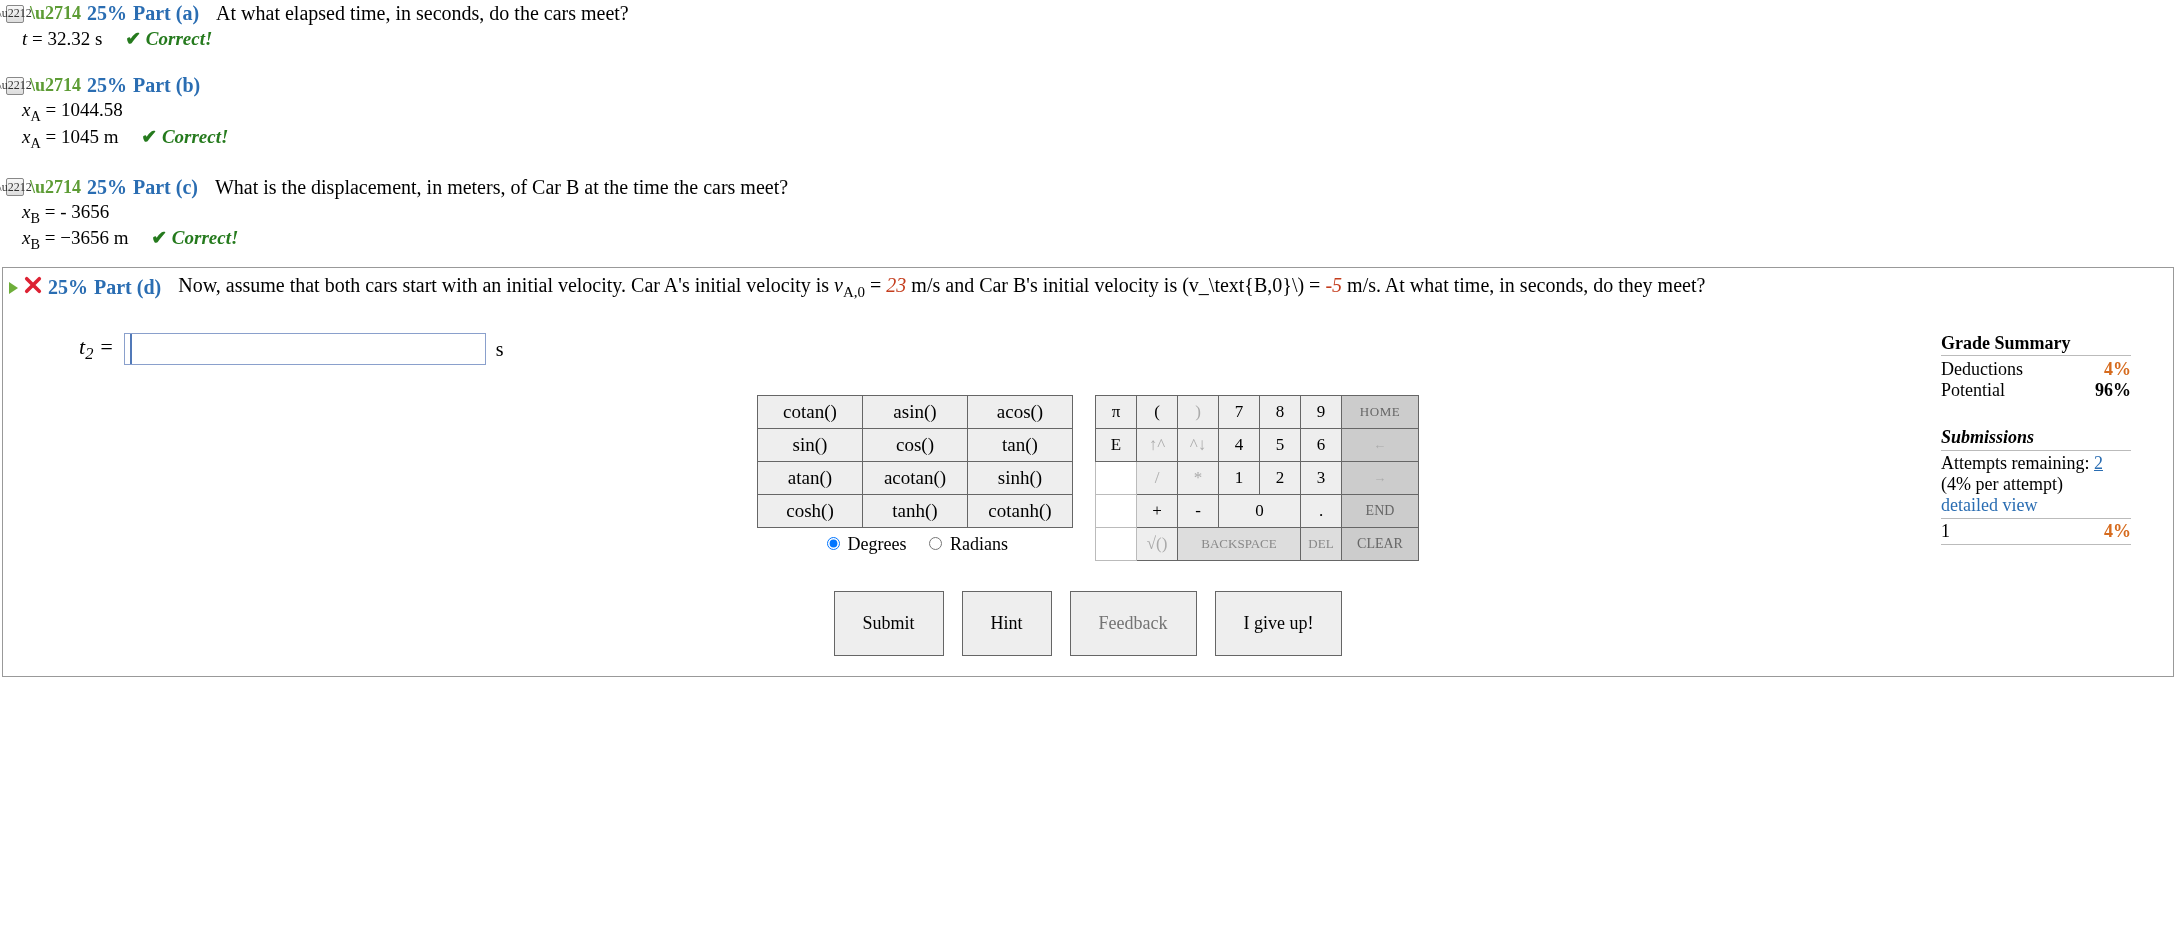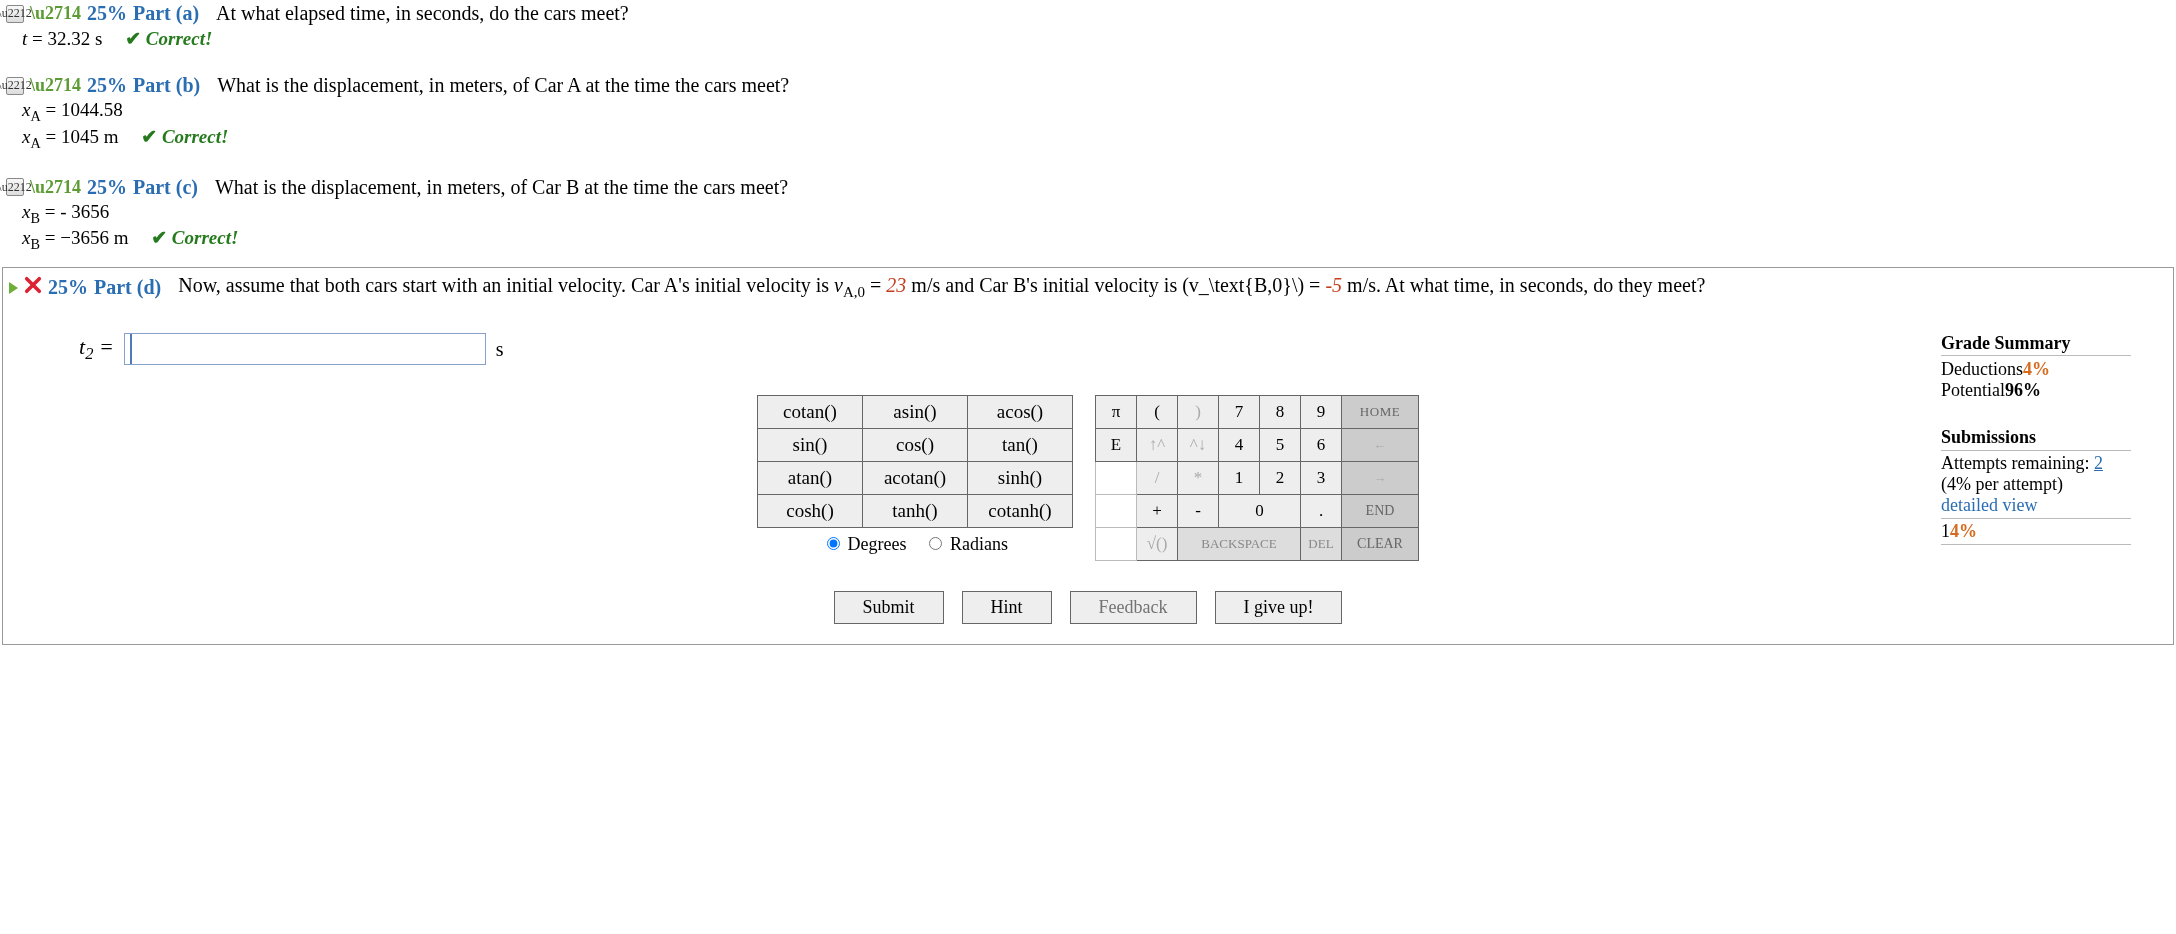--- a/index.html
+++ b/index.html
@@ -80,23 +80,23 @@
     align-items:flex-start;
   }
   .grade-box {
     position:absolute;
     right:36px;
     top:0;
     width:190px;
     font-size:18px;
   }
   .grade-title { font-weight:bold; }
-  .grade-row { display:flex; }
+  .grade-row { display:flex; justify-content:space-between; }
   .grade-row .orange { color:#d66b1e; font-weight:bold; }
-  .sub-title { font-weight:bold; margin-top:26px; }
+  .sub-title { font-weight:bold; margin-top:26px;font-style:italic; }
   .link { color:#2a6db2; cursor:pointer; }
   .func-table {
     border-collapse:collapse;
   }
   .func-table td {
     border:1px solid #666;
     text-align:center;
     font-size:19px;
     padding:4px 0;
     background:#eee;
@@ -124,21 +124,21 @@
   .keypad td.dim { color:#aaa; }
   .btn-row {
     display:flex;
     gap:18px;
     justify-content:center;
     margin-top:30px;
   }
   .btn {
     border:1px solid #666;
     background:#eee;
-    padding:5px 28px;
+    padding:21px 28px;
     font-family:inherit;
     font-size:18px;
     cursor:pointer;
   }
   .btn.dim { color:#737373; cursor:default; }
   .grade-divider { border-top:1px solid #bbb; margin:1px 0 3px 0; }
   .sub-divider { border-top:1px solid #bbb; margin:2px 0; }
   .below-area { position:relative; }
 </style>
 </head>
@@ -159,21 +159,20 @@
 </div>
 
 <div style="height:22px"></div>
 
 <div class="part-header">
   <span class="collapse-icon">\u2212</span>
   <span class="check-icon">\u2714</span>
   <span class="pct">25%</span>
   <span class="part-label">Part (b)</span>
   <span>&nbsp;</span>
-  <span class="question-text">What is the displacement, in meters, of Car A at the time the cars meet?</span>
 </div>
 <div class="answer-line">
   <span style="font-style:italic">x</span><span class="sub">A</span>
   <span>= 1044.58</span>
 </div>
 <div class="answer-line">
   <span style="font-style:italic">x</span><span class="sub">A</span>
   <span>= 1045 m</span>
   <span class="correct">Correct!</span>
 </div>

